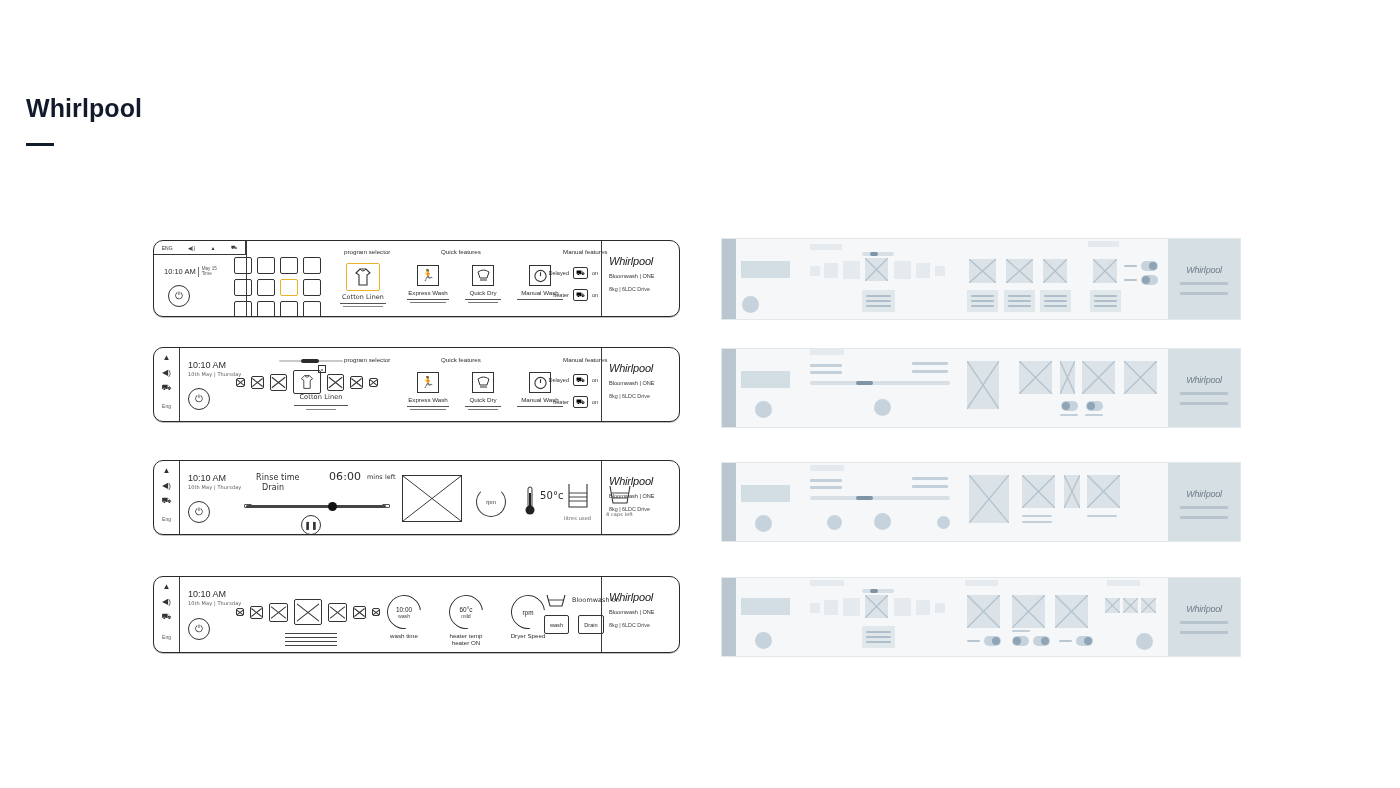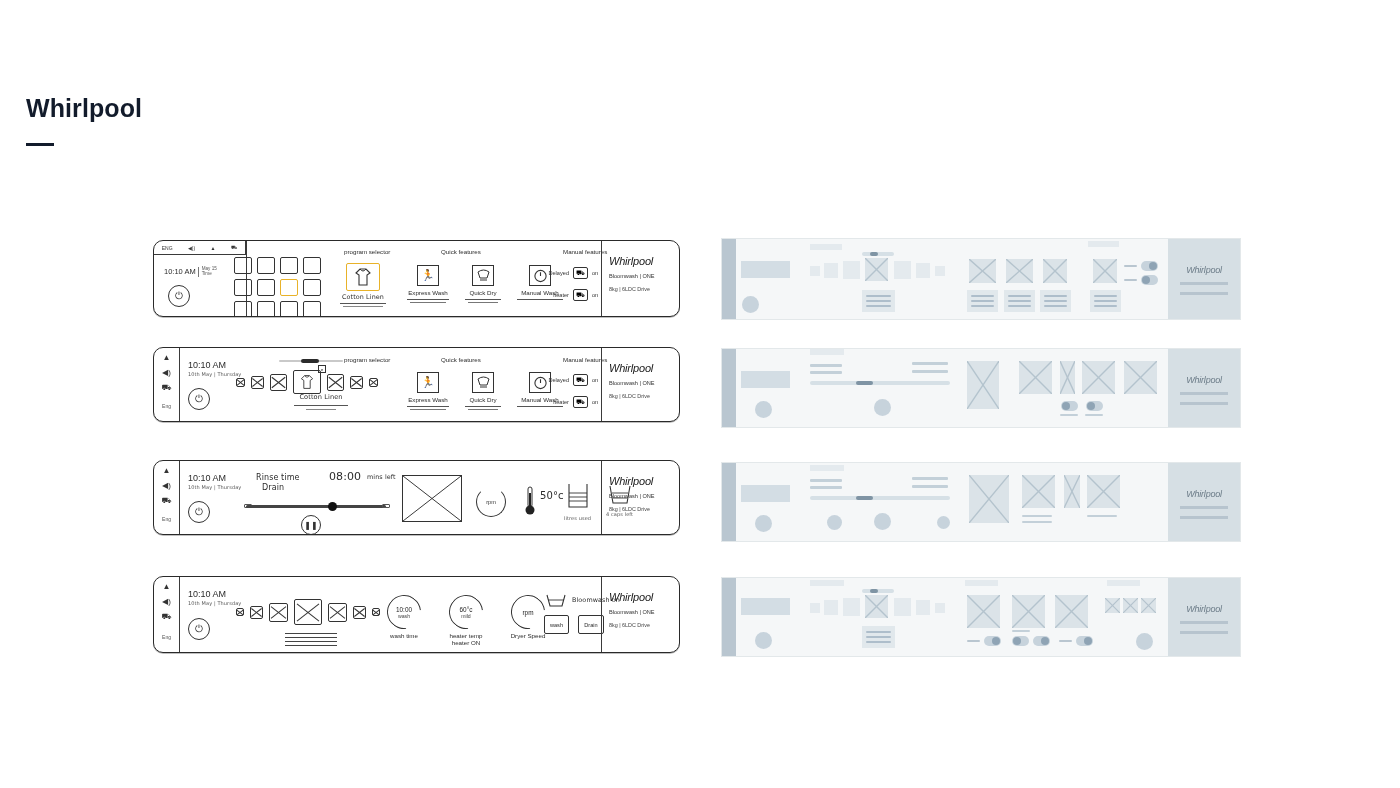--- a/index.html
+++ b/index.html
@@ -380,21 +380,21 @@
   </div>
 
   <div class="clock" style="left:34px; top:12px; font-size:9px;">
     <span>10:10 AM</span>
   </div>
   <div class="hand xs" style="position:absolute; left:34px; top:24px;">10th May | Thursday</div>
   <div class="power-btn" style="left:34px; top:40px;">⏻</div>
 
   <div class="hand" style="position:absolute; left:102px; top:12px; font-size:8px;">Rinse time</div>
   <div class="hand" style="position:absolute; left:108px; top:22px; font-size:8px;">Drain</div>
-  <div class="hand lg" style="position:absolute; left:175px; top:10px; font-size:11px;">08:00</div>
+  <div class="hand lg" style="position:absolute; left:175px; top:10px; font-size:11px;">06:00</div>
   <div class="hand" style="position:absolute; left:213px; top:13px; font-size:6.4px;">mins left</div>
 
   <div class="slider-cap" style="left:90px; top:43px;"></div>
   <div class="slider-track" style="left:92px; top:44px; width:140px;"></div>
   <div class="slider-knob" style="left:174px; top:41px;"></div>
   <div class="slider-cap" style="left:228px; top:43px;"></div>
   <div class="pause-btn" style="left:147px; top:54px;">❚❚</div>
 
   <div style="position:absolute; left:248px; top:14px; width:60px; height:47px; border:1.3px solid #333;">
     <svg width="100%" height="100%" viewBox="0 0 60 47" preserveAspectRatio="none">

